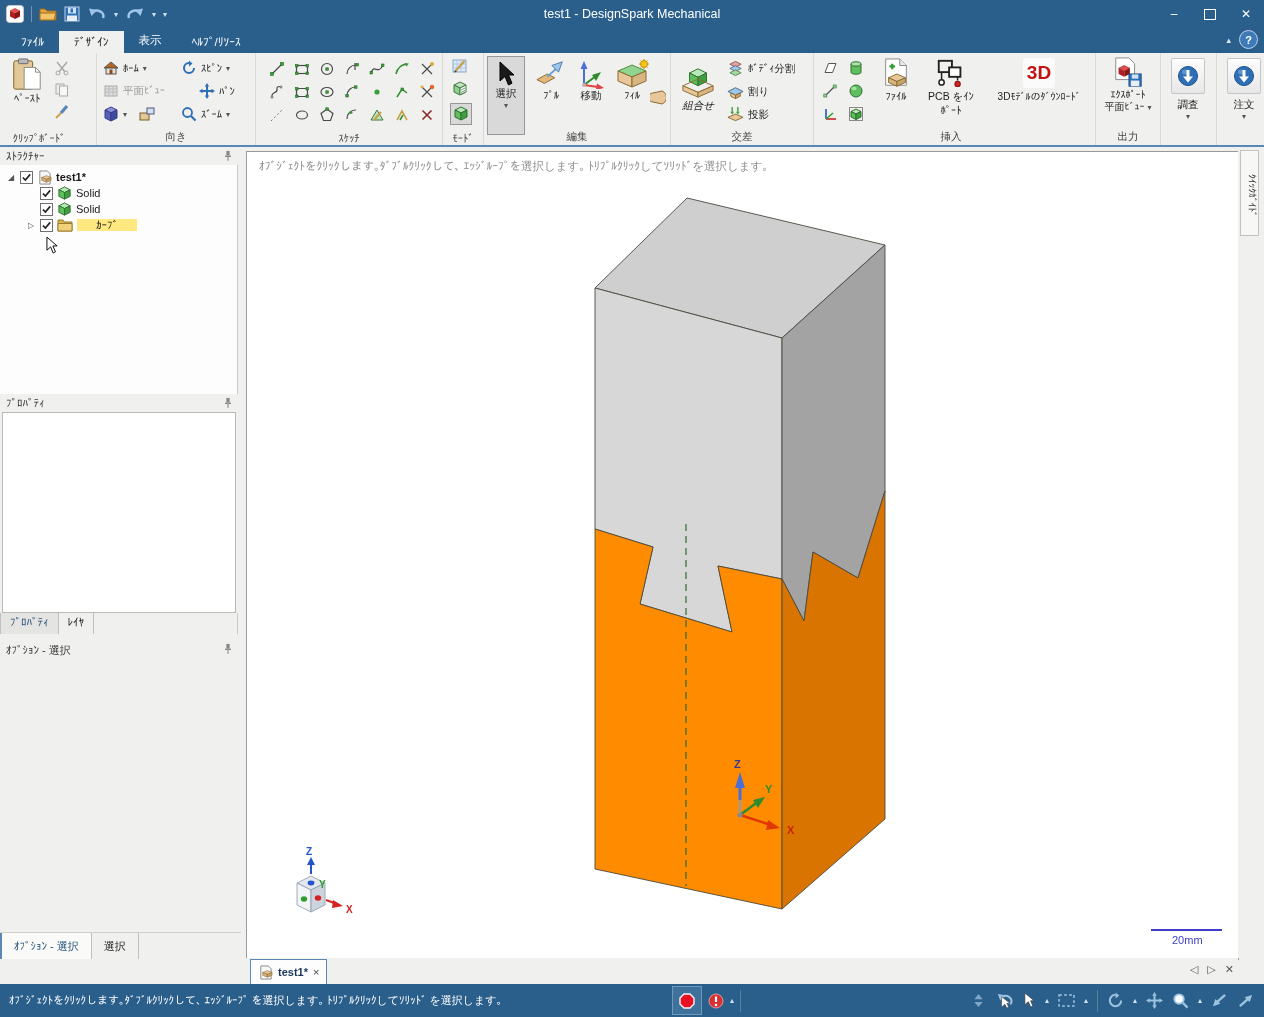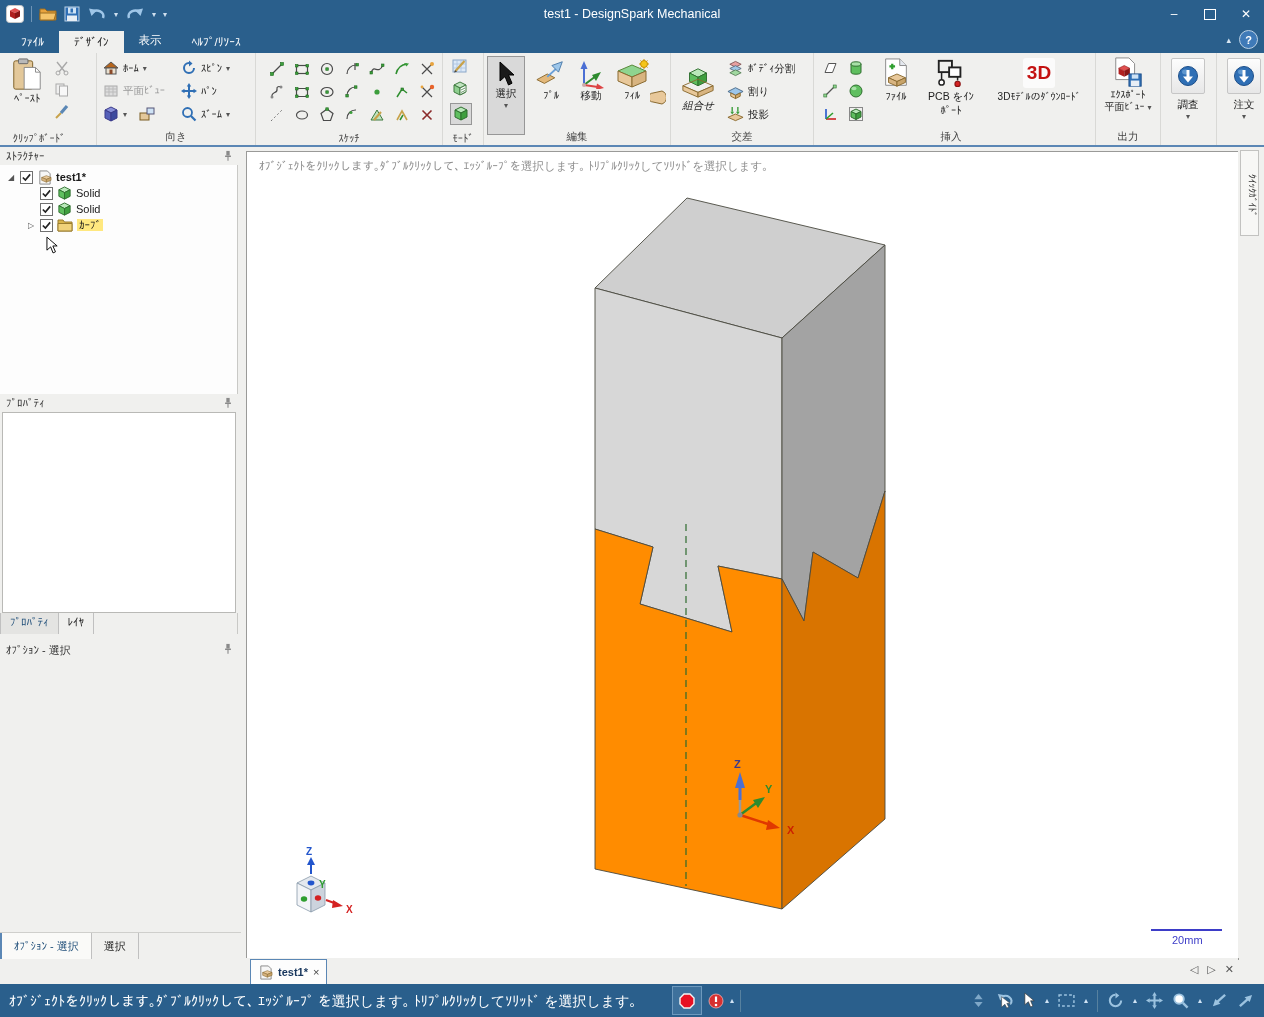--- a/index.html
+++ b/index.html
@@ -45,41 +45,41 @@
   .raised{background:linear-gradient(#fdfdfd,#e7e7e7);border:1px solid #c6c6c6;border-radius:2px;}
   
   #sidebar{position:absolute;left:0;top:147px;width:241px;height:811px;background:#f0f0ee;}
   .phead{position:relative;height:18px;font-size:11px;color:#333;padding:3px 6px 0 6px;box-sizing:border-box;}
   .pin{position:absolute;right:8px;top:3px;}
   .panelwhite{background:#fff;border:1px solid #b9b9b6;box-sizing:border-box;}
   #tree{position:absolute;left:0;top:18px;width:238px;height:229px;background:#fdfdfd;border-right:1px solid #c9c9c6;font-size:11px;color:#1a1a1a;padding-top:4px;box-sizing:border-box;}
   .trow{display:flex;align-items:center;height:16px;gap:4px;}
   .exp{width:10px;text-align:center;font-size:8px;color:#555;}
   .cb{width:13px;height:13px;background:#fff;border:1px solid #707070;display:flex;align-items:center;justify-content:center;box-sizing:border-box;}
-  .hl{background:#ffe87f;padding:0 2px;}
+  .hl{background:#ffe87f;padding:0 19px;}
   .bold{font-weight:bold;}
   #props-tabs{position:absolute;left:0;top:466px;width:238px;height:21px;display:flex;align-items:stretch;font-size:11px;color:#222;border-right:1px solid #c9c9c6;box-sizing:border-box;}
   .ptab{padding:3px 9px 0 9px;border-right:1px solid #c0c0c0;}
   .ptab.active{background:#e4e4e2;color:#1f4e79;border-left:1px solid #c0c0c0;}
   .bt-row{position:absolute;left:0;top:0;width:241px;height:26px;display:flex;align-items:stretch;font-size:11px;border-top:1px solid #cfcfcc;}
   .btab{padding:6px 12px 0 12px;color:#222;border-right:1px solid #c0c0c0;}
   .btab.active{color:#1f4e79;background:#fafaf8;border-left:2px solid #5b87b5;}
   
   #viewport{position:absolute;left:246px;top:151px;width:991px;height:807px;background:#fff;border:1px solid #9a9a98;box-sizing:content-box;}
   #vp-hint{position:absolute;left:12px;top:7px;font-size:11.5px;color:#8f8f8f;white-space:nowrap;}
   #quickguide{position:absolute;right:0;top:147px;width:26px;height:811px;background:#f0f0ee;}
   #qg-tab{position:absolute;left:2px;top:3px;width:19px;height:86px;background:#f7f7f5;border:1px solid #c2c2c0;writing-mode:vertical-rl;font-size:9.5px;color:#333;text-align:center;padding-top:4px;box-sizing:border-box;}
   
   #tabstrip{position:absolute;left:241px;top:958px;width:997px;height:26px;background:#f0f0ee;}
   #doctab{position:absolute;left:9px;top:1px;height:24px;display:flex;align-items:center;gap:5px;background:#fdfdfd;border:1px solid #5b87b5;border-bottom:none;padding:0 7px;font-size:11px;font-weight:bold;color:#17365d;}
   #doctab .x{font-weight:normal;color:#444;font-size:11px;}
   #strip-arrows{position:absolute;right:4px;top:5px;display:flex;gap:9px;color:#555;font-size:11px;}
   
   #statusbar{position:absolute;left:0;top:984px;width:1264px;height:33px;background:#2a5f8c;color:#fff;}
-  #sb-msg{position:absolute;left:9px;top:9px;font-size:14px;white-space:nowrap;}
+  #sb-msg{position:absolute;left:9px;top:9px;font-size:11px;white-space:nowrap;}
   #sb-center{position:absolute;left:672px;top:2px;display:flex;align-items:center;gap:6px;height:29px;}
   .sb-stopbox{width:28px;height:27px;background:#3e719c;border:1px solid #6e99bd;display:flex;align-items:center;justify-content:center;}
   .sbdiv{width:1px;height:22px;background:#57819f;}
   #sb-right{position:absolute;right:10px;top:2px;display:flex;align-items:center;gap:9px;height:29px;}
   .sbic{display:flex;align-items:center;justify-content:center;}
   .ddw{color:#cfe3f5;font-size:8px;}
 </style>
 </head>
 <body>
 
@@ -205,21 +205,21 @@
     </div>
     <div class="smrow grayed abs" style="left:6px;top:30px;">
       <span>
           <svg viewBox="0 0 16 16" width="16" height="16">
             <rect x="2" y="3" width="12" height="10" fill="#ddd" stroke="#aaa"></rect>
             <path d="M2 6 h12 M2 9 h12 M6 3 v10 M10 3 v10" stroke="#bbb" fill="none"></path>
           </svg>
         </span>
       <span>平面ﾋﾞｭｰ</span>
     </div>
-    <div class="smrow abs" style="left:84px;top:30px;">
+    <div class="smrow abs" style="left:102px;top:30px;">
       <span>
           <svg viewBox="0 0 16 16" width="16" height="16">
             <path d="M8 3 v10 M3 8 h10" stroke="#2f6fb5" stroke-width="2"></path>
             <polygon points="8,0 5.8,3.5 10.2,3.5" fill="#2f6fb5"></polygon>
             <polygon points="8,16 5.8,12.5 10.2,12.5" fill="#2f6fb5"></polygon>
             <polygon points="0,8 3.5,5.8 3.5,10.2" fill="#2f6fb5"></polygon>
             <polygon points="16,8 12.5,5.8 12.5,10.2" fill="#2f6fb5"></polygon>
           </svg>
         </span>
       <span>ﾊﾟﾝ</span>

